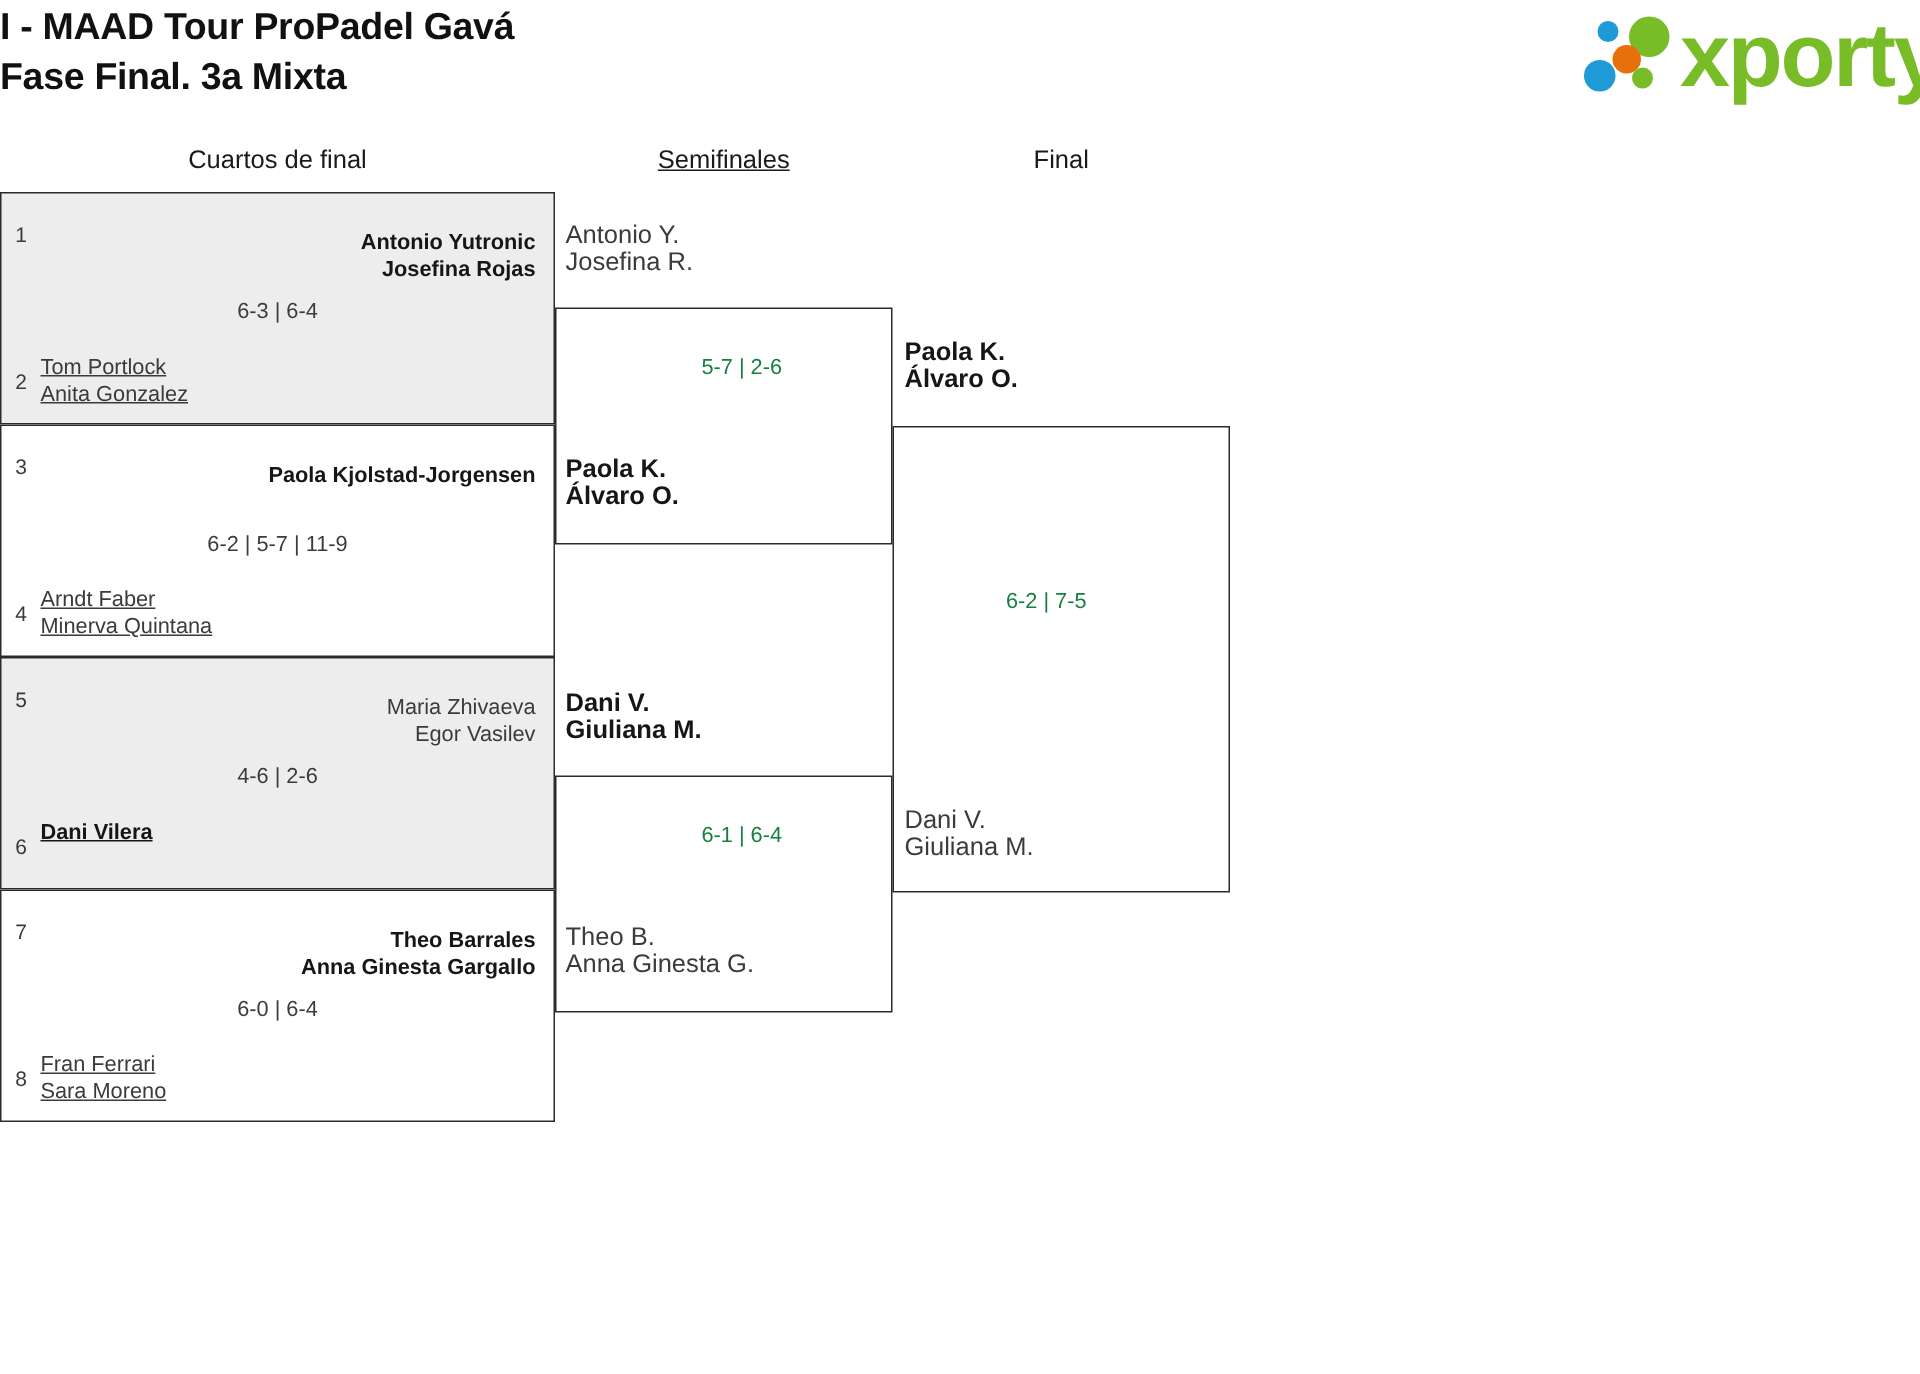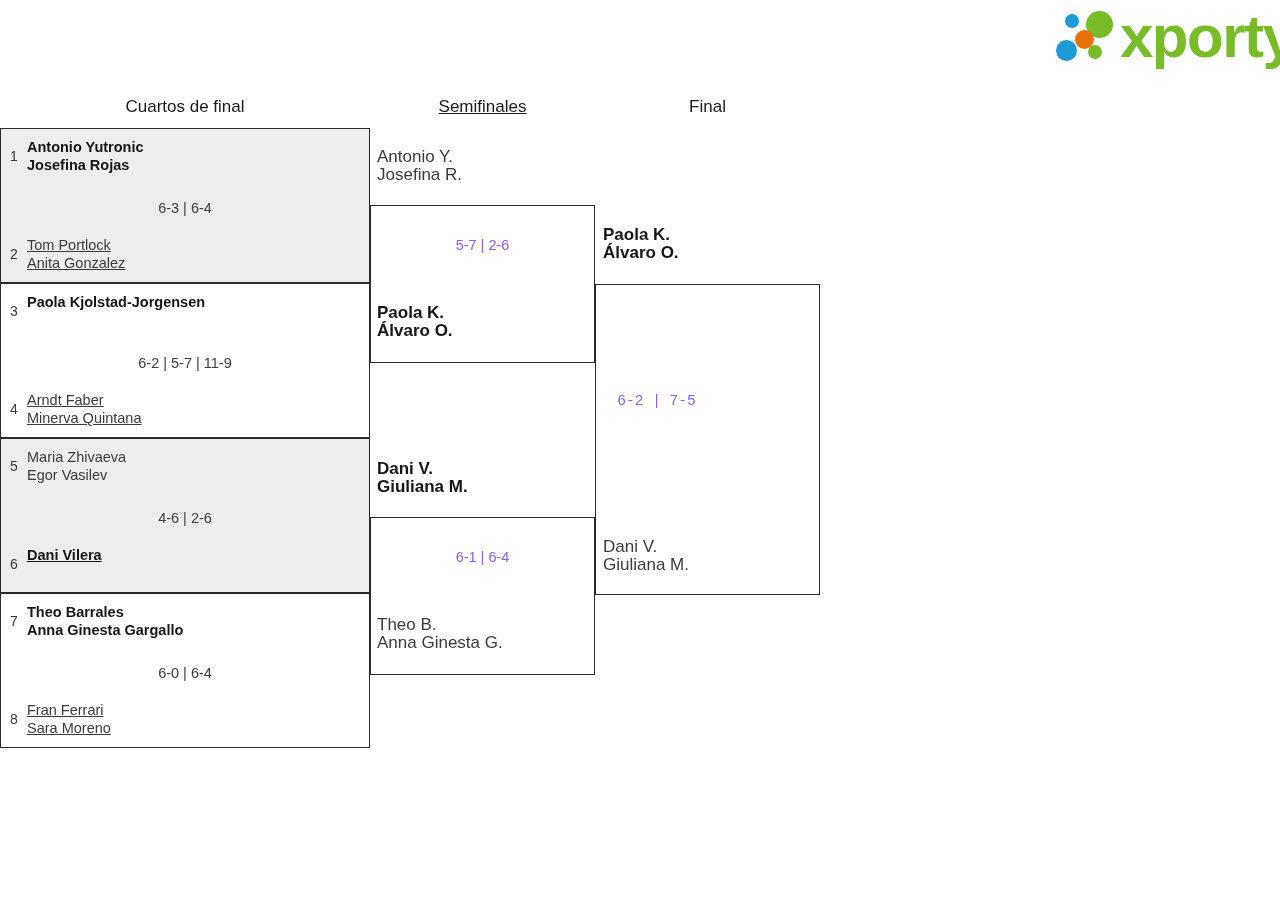--- a/index.html
+++ b/index.html
@@ -110,21 +110,21 @@
   .seed.bottom { top: 117px; }
 
   .team {
     position: absolute;
     left: 26px;
     width: 330px;
     font-size: 14.5px;
     line-height: 18px;
     color: #3b3b3b;
   }
-  .team.top    { top: 9px; }
+  .team.top    { top: 24px; text-align: right; }
   .team.bottom { top: 107px; text-decoration: underline; }
   .team.winner { font-weight: 700; color: #161616; }
   .team .line2 { display: block; }
 
   .qf-score {
     position: absolute;
     left: 0; right: 0;
     top: 70px;
     text-align: center;
     font-size: 14.5px;
@@ -136,40 +136,45 @@
   .conn-box {
     position: absolute;
     border: 1px solid #2b2b2b;
     background: transparent;
     box-sizing: border-box;
   }
   .conn-score {
     position: absolute;
     text-align: center;
     font-size: 14.5px;
-    color: #8b5cf6;
-    line-height: 18px;
+    color: #15803d;
+    line-height: 18px;
+    padding-left: 12px;
   }
 
   
   .node-team {
     position: absolute;
     font-size: 17px;
     line-height: 18px;
     color: #3b3b3b;
     white-space: nowrap;
   }
   .node-team.winner { font-weight: 700; color: #161616; }
   .node-team .line2 { display: block; }
 </style>
 </head>
 <body>
 
 <div id="header">
 
+  <div id="title-block">
+    <div class="title-line">I - MAAD Tour ProPadel Gavá</div>
+    <div class="title-line">Fase Final. 3a Mixta</div>
+  </div>
 
   <div id="logo">
     <div id="logo-dots">
       <span class="dot" id="dot-blue-small"></span>
       <span class="dot" id="dot-green-big"></span>
       <span class="dot" id="dot-orange"></span>
       <span class="dot" id="dot-blue-big"></span>
       <span class="dot" id="dot-green-small"></span>
     </div>
     <div id="logo-word">xporty</div>
@@ -257,19 +262,19 @@
   <div class="node-team" style="left:377px; top:616px;">
     <span class="line1">Theo B.</span>
     <span class="line2">Anna Ginesta G.</span>
   </div>
 
   <div class="conn-box" style="left:595px; top:284px; width:225px; height:311px;"></div>
   <div class="node-team winner" style="left:603px; top:226px;">
     <span class="line1">Paola K.</span>
     <span class="line2">Álvaro O.</span>
   </div>
-  <div class="conn-score" style="left:566px; top:392px; width:181px;font-family:Liberation Mono, monospace;">6-2 | 7-5</div>
+  <div class="conn-score" style="left:595px; top:392px; width:181px;">6-2 | 7-5</div>
   <div class="node-team" style="left:603px; top:538px;">
     <span class="line1">Dani V.</span>
     <span class="line2">Giuliana M.</span>
   </div>
 
 </div>
 
 </body></html>

